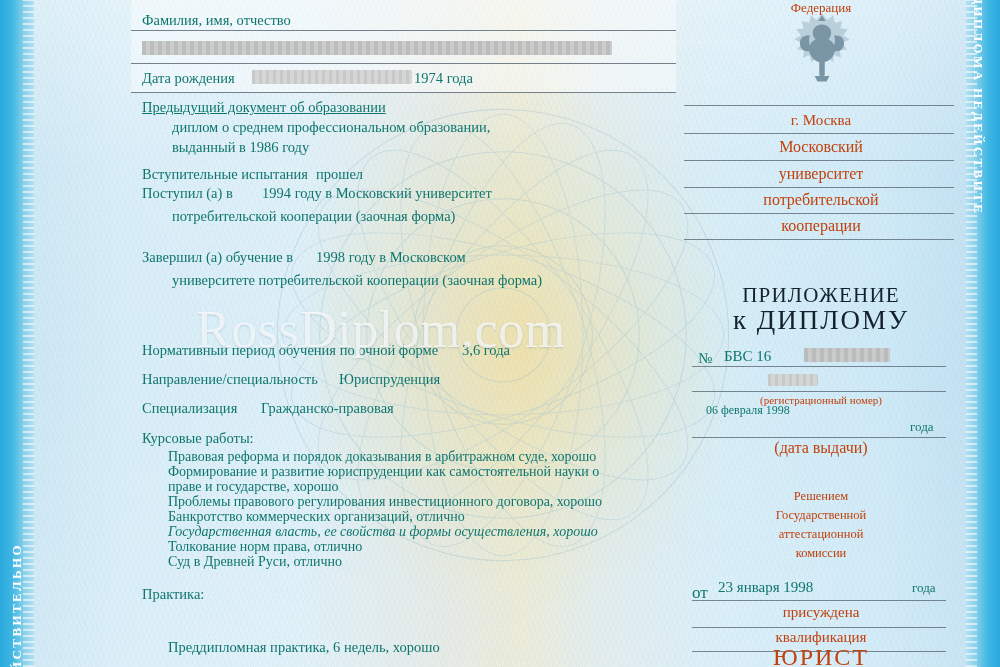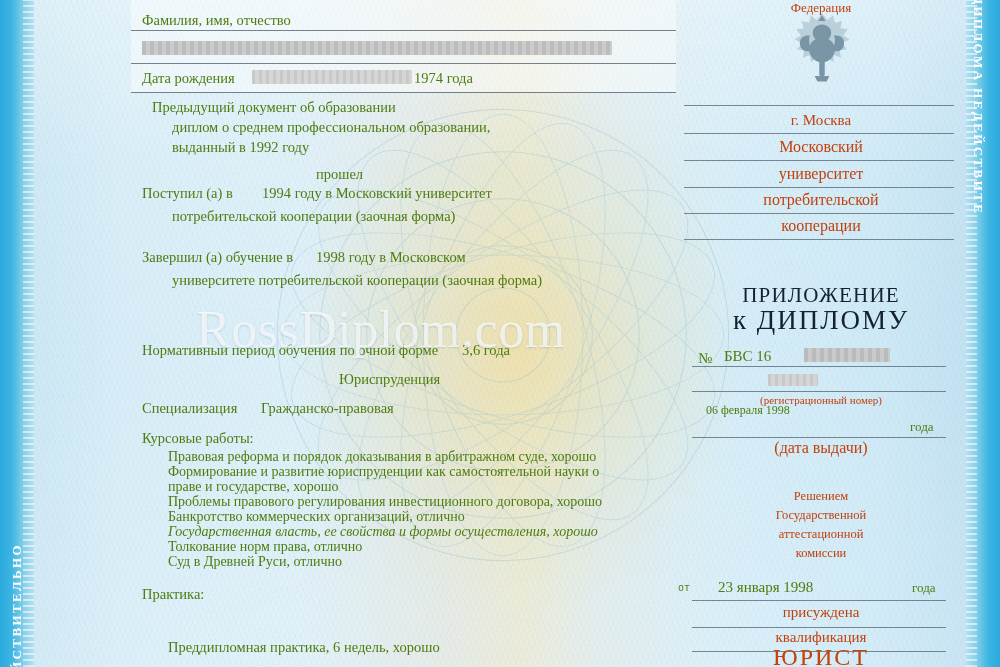--- a/index.html
+++ b/index.html
@@ -105,21 +105,21 @@
   .hline {
     position: absolute;
     background: #4b5a66;
     height: 1px;
     opacity: 0.75;
   }
 
   
   .t {
     position: absolute;
-    color: #4d7c0f;
+    color: #0f766e;
     font-family: "Liberation Serif", serif;
     font-size: 14.5px;
     white-space: nowrap;
     line-height: 1.15;
   }
   .redact {
     position: absolute;
     background: repeating-linear-gradient(90deg, #b9b9b9 0px, #b9b9b9 4px, #c9c9c9 4px, #c9c9c9 8px);
     opacity: 0.95;
     border-radius: 1px;
@@ -221,37 +221,39 @@
   <div class="hline" style="left:131px; top:30px;  width:545px;"></div>
   <div class="hline" style="left:131px; top:63px;  width:545px;"></div>
   <div class="hline" style="left:131px; top:92px;  width:545px;"></div>
 
   <div class="t" style="left:142px; top:12px;">Фамилия, имя, отчество</div>
   <div class="redact" style="left:142px; top:41px; width:470px; height:14px;"></div>
   <div class="t" style="left:142px; top:70px;">Дата рождения</div>
   <div class="redact soft" style="left:252px; top:70px; width:160px; height:14px;"></div>
   <div class="t" style="left:414px; top:70px;">1974 года</div>
 
-  <div class="t" style="left:152px; top:99px;">Предыдущий документ об образовании</div>
+  <div class="t" style="left:142px; top:99px;text-decoration:underline;">Предыдущий документ об образовании</div>
   <div class="t" style="left:172px; top:119px;">диплом о среднем профессиональном образовании,</div>
-  <div class="t" style="left:172px; top:139px;">выданный в 1992 году</div>
-
+  <div class="t" style="left:172px; top:139px;">выданный в 1986 году</div>
+
+  <div class="t" style="left:142px; top:166px;">Вступительные испытания</div>
   <div class="t" style="left:316px; top:166px;">прошел</div>
 
   <div class="t" style="left:142px; top:185px;">Поступил (а)  в</div>
   <div class="t" style="left:262px; top:185px;">1994 году в Московский университет</div>
   <div class="t" style="left:172px; top:208px;">потребительской кооперации (заочная форма)</div>
 
   <div class="t" style="left:142px; top:249px;">Завершил (а) обучение в</div>
   <div class="t" style="left:316px; top:249px;">1998 году в Московском</div>
   <div class="t" style="left:172px; top:272px;">университете потребительской кооперации (заочная форма)</div>
 
   <div class="t" style="left:142px; top:342px;">Нормативный период обучения по очной форме</div>
   <div class="t" style="left:462px; top:342px;">3,6 года</div>
 
+  <div class="t" style="left:142px; top:371px;">Направление/специальность</div>
   <div class="t" style="left:339px; top:371px;">Юриспруденция</div>
 
   <div class="t" style="left:142px; top:400px;">Специализация</div>
   <div class="t" style="left:261px; top:400px;">Гражданско-правовая</div>
 
   <div class="t" style="left:142px; top:430px;">Курсовые работы:</div>
   <div class="course-list">
     <div class="t" style="left:168px; top:449px;">Правовая реформа и порядок доказывания в арбитражном суде, хорошо</div>
     <div class="t" style="left:168px; top:464px;">Формирование и развитие юриспруденции как самостоятельной науки о</div>
     <div class="t" style="left:168px; top:479px;">праве и государстве, хорошо</div>
@@ -310,21 +312,21 @@
     <div class="t" style="left:30px; top:404px; font-size:12px;">06 февраля 1998</div>
     <div class="t" style="left:234px; top:420px; font-size:13px;">года</div>
     <div class="rc-line" style="top:437px; left:16px; right:20px;"></div>
     <div class="rc-text xs" style="top:439px;">(дата выдачи)</div>
 
     <div class="rc-text sm" style="top:489px; font-size:12.5px;">Решением</div>
     <div class="rc-text sm" style="top:508px; font-size:12.5px;">Государственной</div>
     <div class="rc-text sm" style="top:527px; font-size:12.5px;">аттестационной</div>
     <div class="rc-text sm" style="top:546px; font-size:12.5px;">комиссии</div>
 
-    <div class="t" style="left:2px; top:583px; font-size:10px;font-family:Liberation Mono, monospace;">от</div>
+    <div class="t" style="left:16px; top:583px; font-size:17px;">от</div>
     <div class="t" style="left:42px; top:579px; font-size:15px;">23 января 1998</div>
     <div class="t" style="left:236px; top:581px; font-size:13px;">года</div>
     <div class="rc-line" style="top:600px; left:16px; right:20px;"></div>
 
     <div class="rc-text" style="top:604px; font-size:15px;">присуждена</div>
     <div class="rc-line" style="top:627px; left:16px; right:20px;"></div>
     <div class="rc-text" style="top:629px; font-size:15px;">квалификация</div>
     <div class="rc-line" style="top:651px; left:16px; right:20px;"></div>
     <div class="rc-text" style="top:644px; font-size:24px; letter-spacing:2px;">ЮРИСТ</div>
   </div>

